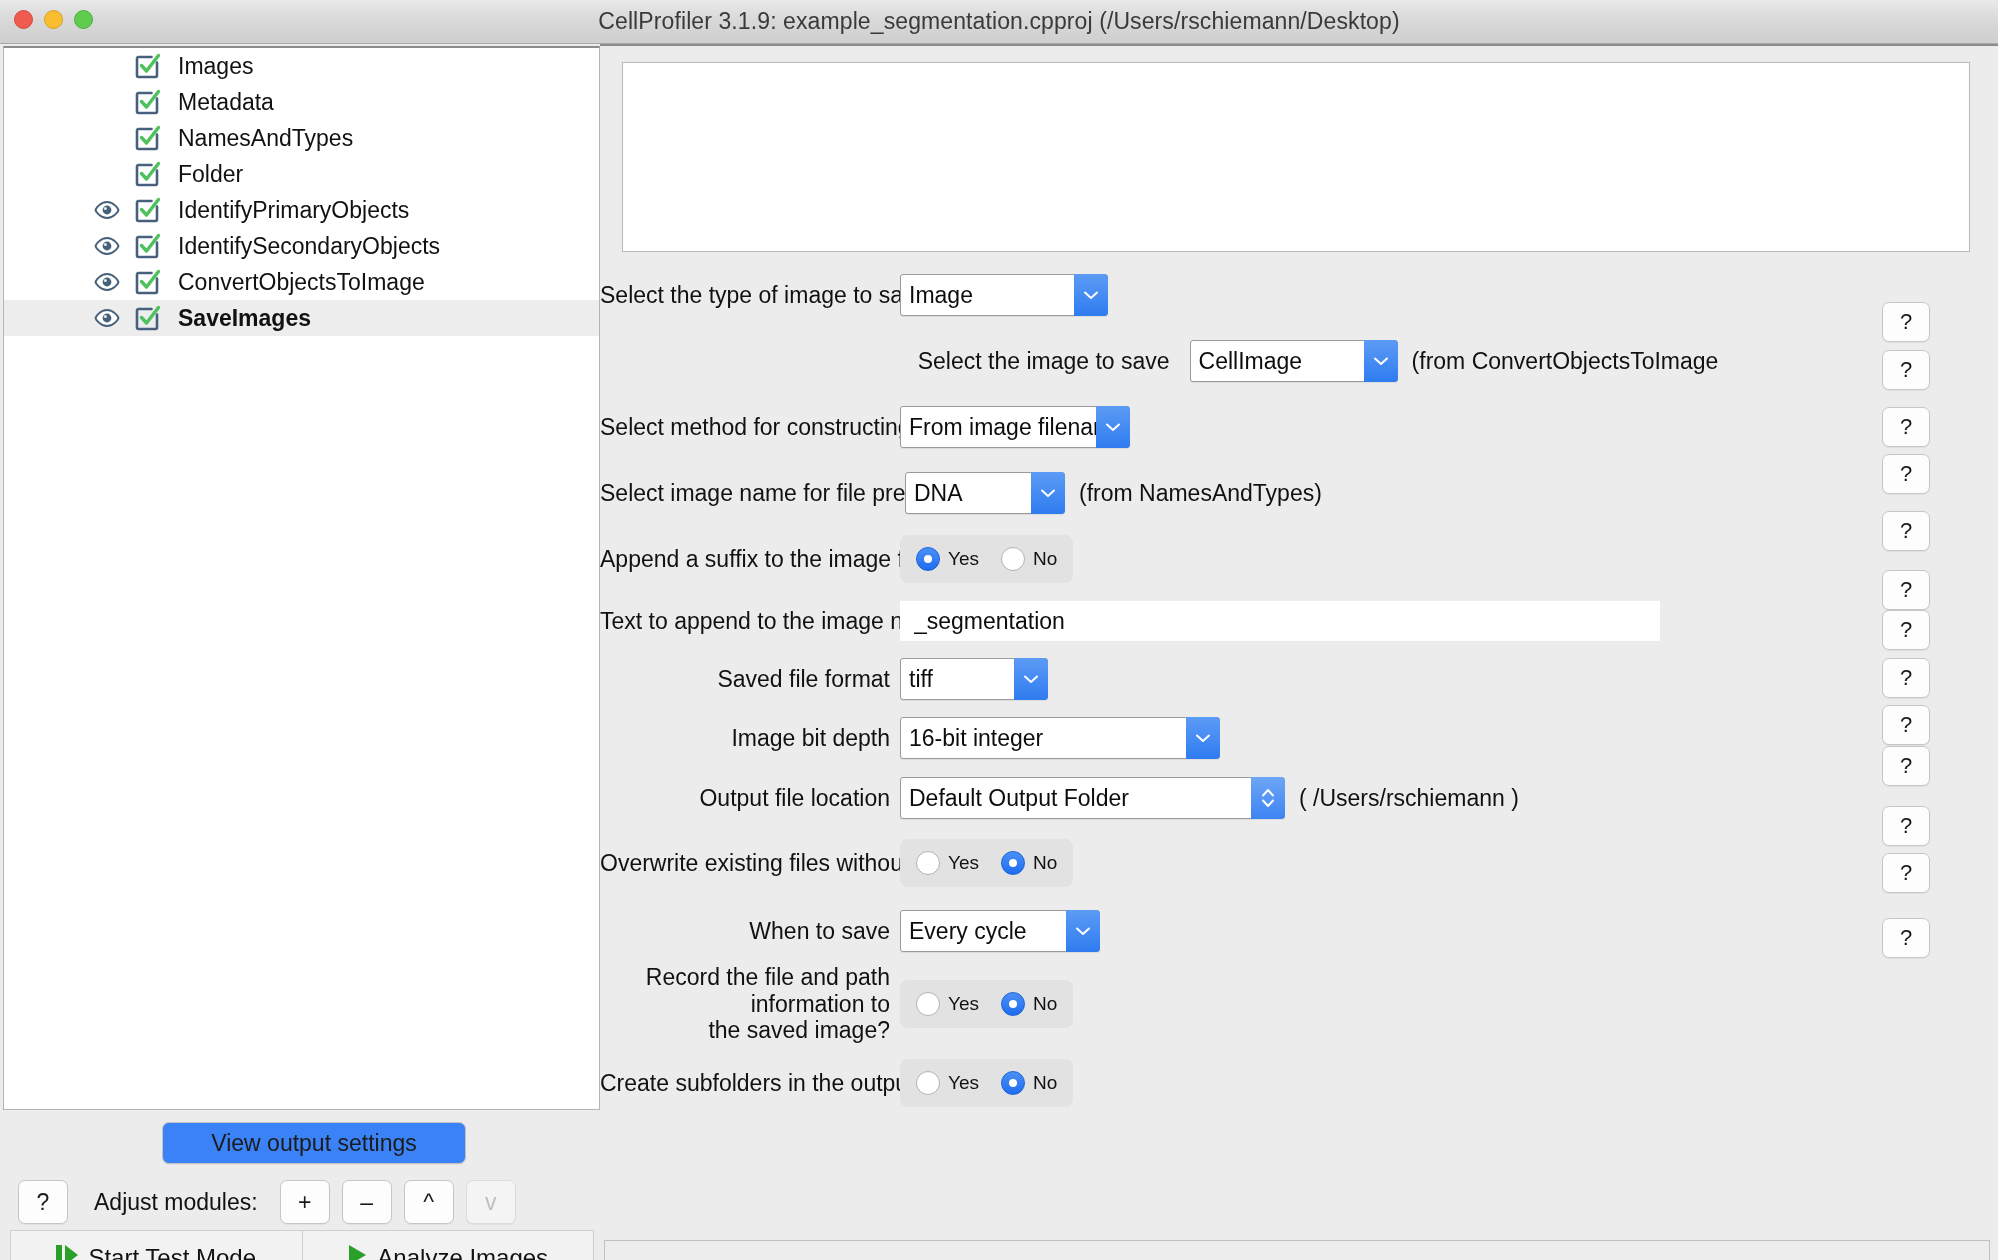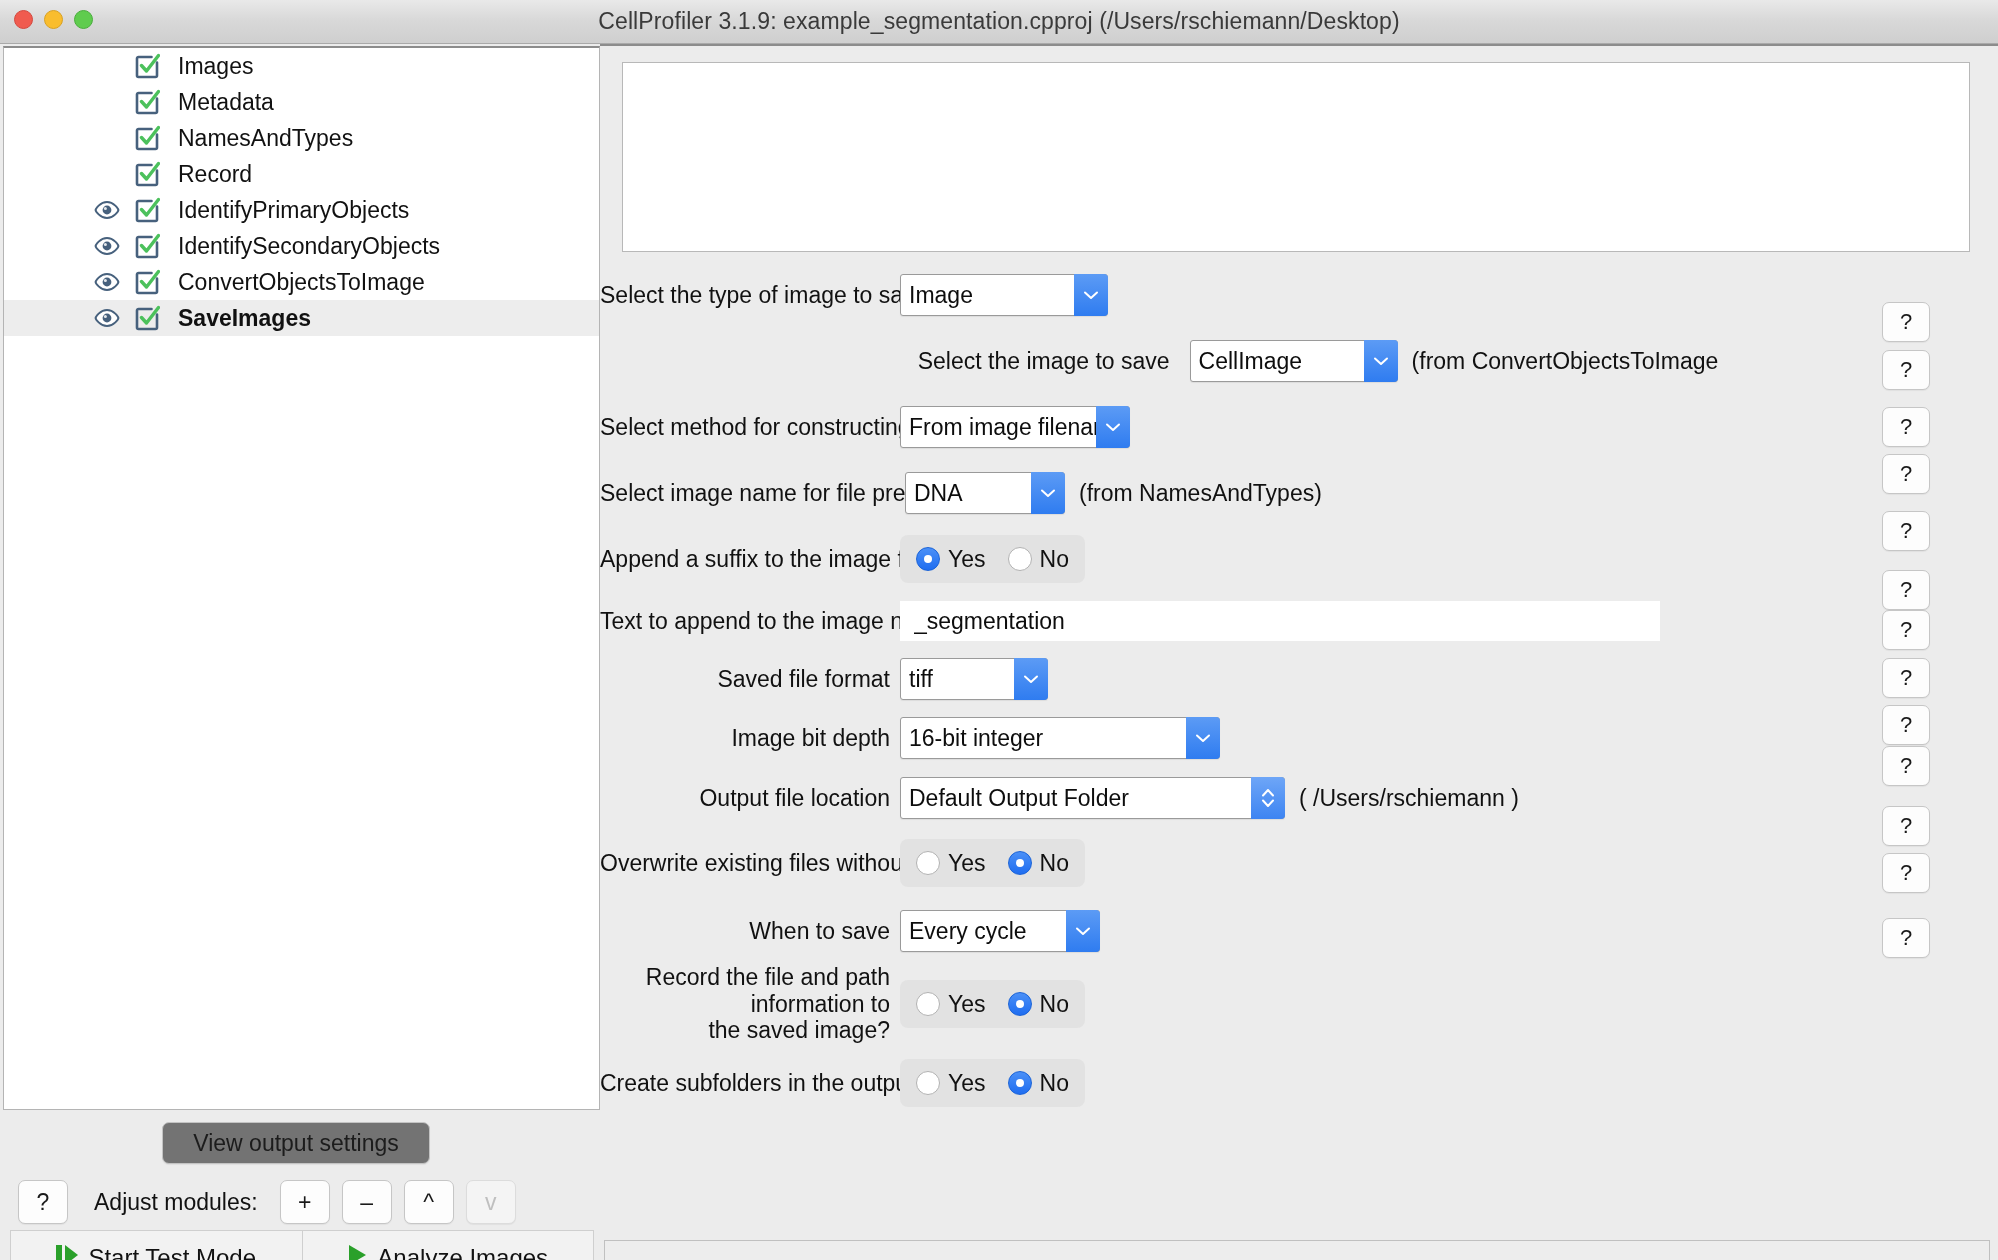--- a/index.html
+++ b/index.html
@@ -125,23 +125,23 @@
   .module-row.bold .namecell { font-weight: bold; }
 
   .eye-icon svg { display: block; }
   .check-icon svg { display: block; }
 
   
   .view-output-btn {
     position: absolute;
     left: 162px;
     top: 1078px;
-    width: 268px;
+    width: 304px;
     height: 42px;
-    background: #737373;
+    background: #3b82f6;
     border: 1px solid #c3c3c3;
     border-radius: 7px;
     font-size: 23px;
     color: #1c1c1c;
     display: flex;
     align-items: center;
     justify-content: center;
     box-shadow: 0 1px 1px rgba(0,0,0,0.06);
     box-sizing: border-box;
   }
@@ -322,21 +322,21 @@
     display: flex;
     align-items: center;
     padding: 0 16px;
     gap: 22px;
     box-sizing: border-box;
   }
   .radio {
     display: flex;
     align-items: center;
     gap: 8px;
-    font-size: 23px;
+    font-size: 19px;
     color: #111;
   }
   .rdot {
     width: 24px;
     height: 24px;
     border-radius: 50%;
     background: #ffffff;
     border: 1px solid #b2b2b2;
     box-sizing: border-box;
     display: flex;
@@ -439,21 +439,21 @@
             <div class="namecell">NamesAndTypes</div>
           </div>
           <div class="module-row">
             <div class="eyecell eye-icon"></div>
             <div class="checkcell check-icon">
               <svg width="26" height="26" viewBox="0 0 26 26">
                 <path d="M23 9.5V22.5a1.5 1.5 0 0 1-1.5 1.5H4.5A1.5 1.5 0 0 1 3 22.5V5.5A1.5 1.5 0 0 1 4.5 4h13" fill="none" stroke="#47617d" stroke-width="2.6" stroke-linecap="round"></path>
                 <path d="M7.5 12.5 L12.5 18 L24.5 2.5" fill="none" stroke="#4cc15c" stroke-width="3.4" stroke-linecap="round" stroke-linejoin="round"></path>
               </svg>
             </div>
-            <div class="namecell">Record</div>
+            <div class="namecell">Folder</div>
           </div>
           <div class="module-row">
             <div class="eyecell eye-icon">
               <svg width="26" height="20" viewBox="0 0 26 20">
                 <path d="M13 2C6 2 1.6 9 1.6 10c0 1 4.4 8 11.4 8s11.4-7 11.4-8c0-1-4.4-8-11.4-8z" fill="#ffffff" stroke="#47617d" stroke-width="2"></path>
                 <circle cx="13" cy="10" r="4.4" fill="#47617d"></circle>
                 <circle cx="11.4" cy="8.4" r="1.5" fill="#ffffff" opacity="0.85"></circle>
               </svg>
             </div>
             <div class="checkcell check-icon">

